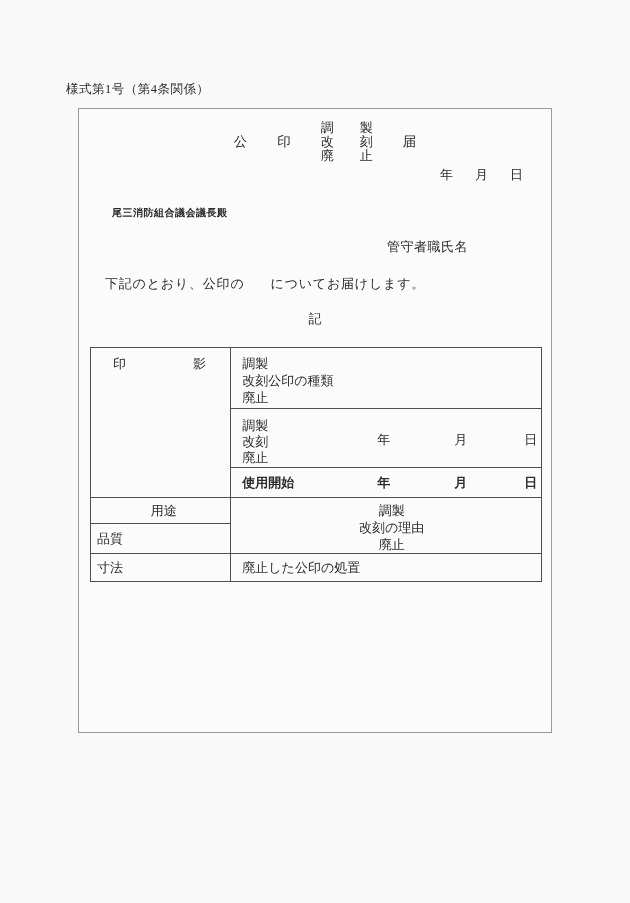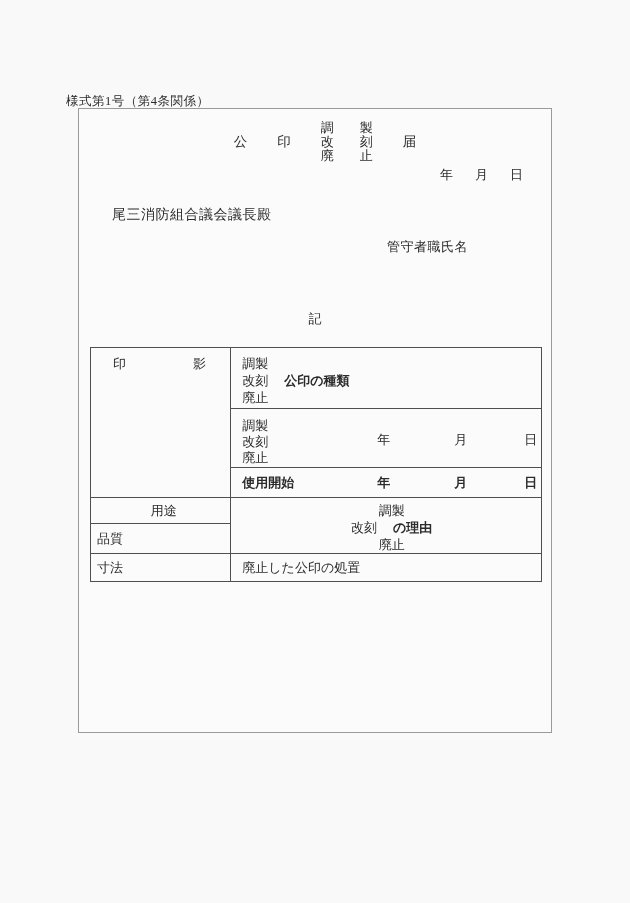--- a/index.html
+++ b/index.html
@@ -15,21 +15,20 @@
     color: #2b2b2b;
     font-size: 13px;
     overflow: hidden;
   }
   .form-number {
     position: absolute;
     left: 66px;
     top: 81px;
     font-size: 12.5px;
     letter-spacing: 0.5px;
-    margin-top: 12px;
   }
   .frame {
     position: absolute;
     left: 78px;
     top: 108px;
     width: 472px;
     height: 623px;
     border: 1px solid #9a9a9a;
     background: #fbfbfb;
   }
@@ -61,22 +60,23 @@
     top: 57px;
     right: 28px;
     display: flex;
     column-gap: 22px;
     font-size: 13px;
   }
   .addressee {
     position: absolute;
     left: 33px;
     top: 97px;
-    font-size: 14px;
+    font-size: 10px;
     letter-spacing: 0.5px;
+    font-weight: bold;
   }
   .submitter {
     position: absolute;
     left: 264px;
     top: 129px;
     font-size: 13px;
     letter-spacing: 0.5px;
     margin-left: 44px;
   }
   .body-text {
@@ -131,22 +131,21 @@
   }
   .stack3 {
     padding: 4px 0 0 11px;
     line-height: 17px;
   }
   .stack3.tight {
     padding-top: 7px;
     line-height: 16px;
   }
   .inline-label {
-    margin-left: 16px;
-    font-weight: bold;
+    margin-left: 0;
   }
   .rel { position: relative; }
   .ymd-abs {
     position: absolute;
     line-height: 16px;
   }
   .ymd-r2 { top: 23px; }
   .ymd-mid { top: 50%; transform: translateY(-50%); }
   .pos-year  { left: 146px; }
   .pos-month { left: 223px; }
@@ -188,20 +187,23 @@
   <div class="date-line">
     <span>年</span>
     <span>月</span>
     <span>日</span>
   </div>
 
   <div class="addressee">尾三消防組合議会議長殿</div>
 
   <div class="submitter">管守者職氏名</div>
 
+  <div class="body-text">
+    <span>下記のとおり、公印の</span><span class="blank"></span><span>についてお届けします。</span>
+  </div>
 
   <div class="record">記</div>
 
   <table class="seal-table">
     <colgroup>
       <col class="col-left">
       <col class="col-right">
     </colgroup>
     <tbody>
         <tr class="h-r1">

